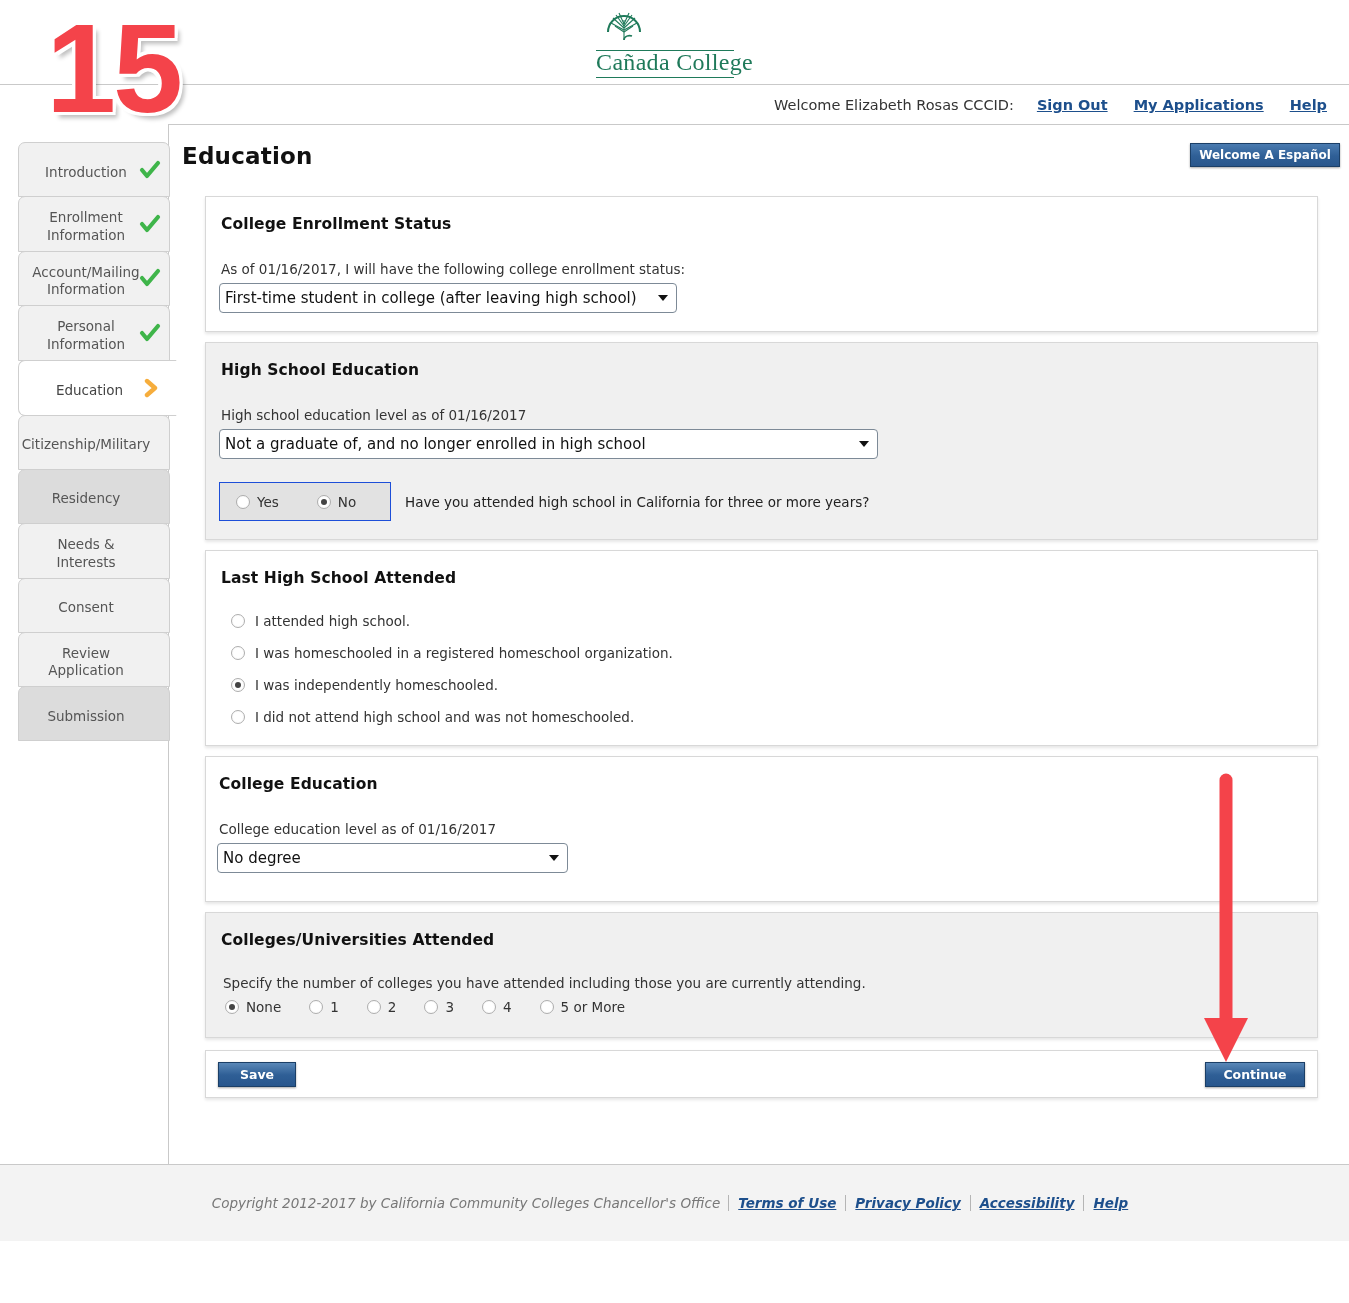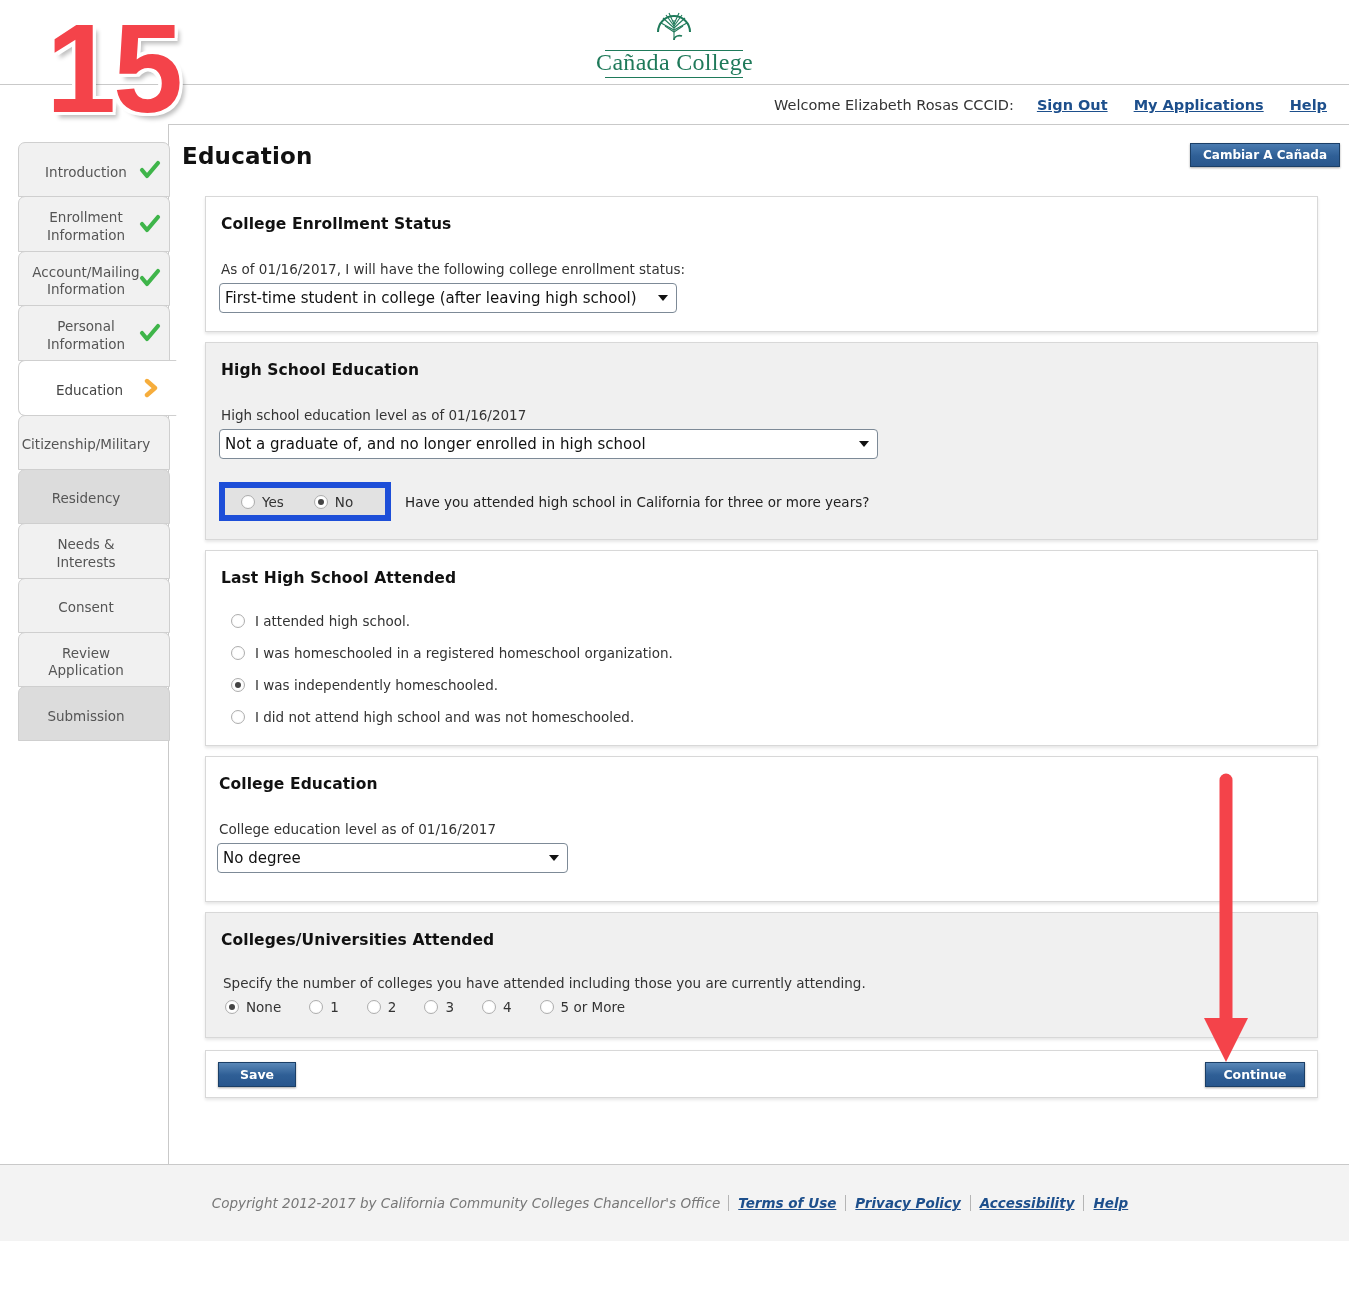--- a/index.html
+++ b/index.html
@@ -23,21 +23,20 @@
     left: 0; top: 0;
     width: 1349px;
     height: 84px;
     display: flex;
     align-items: center;
     justify-content: center;
   }
   .logo {
     display: flex;
     flex-direction: column;
-    align-items: center;
     color: #1f7a5a;
   }
   .logo svg { display: block; }
   .logo-text {
     font-family: "Liberation Serif", "DejaVu Serif", serif;
     font-size: 24px;
     color: #1f7a5a;
     letter-spacing: .3px;
     line-height: 1;
     margin-top: -2px;
@@ -245,28 +244,28 @@
   .dd-college { width: 351px; }
 
   
   .yesno {
     margin-top: 23px;
     display: flex;
     align-items: center;
   }
   .yesno-box {
     background: #e2e2e2;
-    border: 6px solid #1d4ed8;
+    border: 1px solid #1d4ed8;
     width: 172px;
     height: 39px;
     display: flex;
     align-items: center;
     padding-left: 16px;
     box-sizing: border-box;
-    gap: 30px;
+    gap: 38px;
   }
   .radio-opt {
     display: flex;
     align-items: center;
     gap: 7px;
     font-size: 13.5px;
     color: #333;
     cursor: pointer;
     white-space: nowrap;
   }
@@ -524,21 +523,21 @@
     <div class="nav-item">
       <span class="nav-label">Review Application</span>
     </div>
 
     <div class="nav-item shade">
       <span class="nav-label">Submission</span>
     </div>
   </div>
 
   <div class="page-title">Education</div>
-  <div class="btn-espanol">Cambiar A Cañada</div>
+  <div class="btn-espanol">Welcome A Español</div>
 
   <div class="content">
 
     <div class="panel">
       <div class="panel-title">College Enrollment Status</div>
       <div class="field-label">As of 01/16/2017, I will have the following college enrollment status:</div>
       <span class="dd-wrap">
         <select class="dd dd-enroll">
           <option>First-time student in college (after leaving high school)</option>
         </select>

